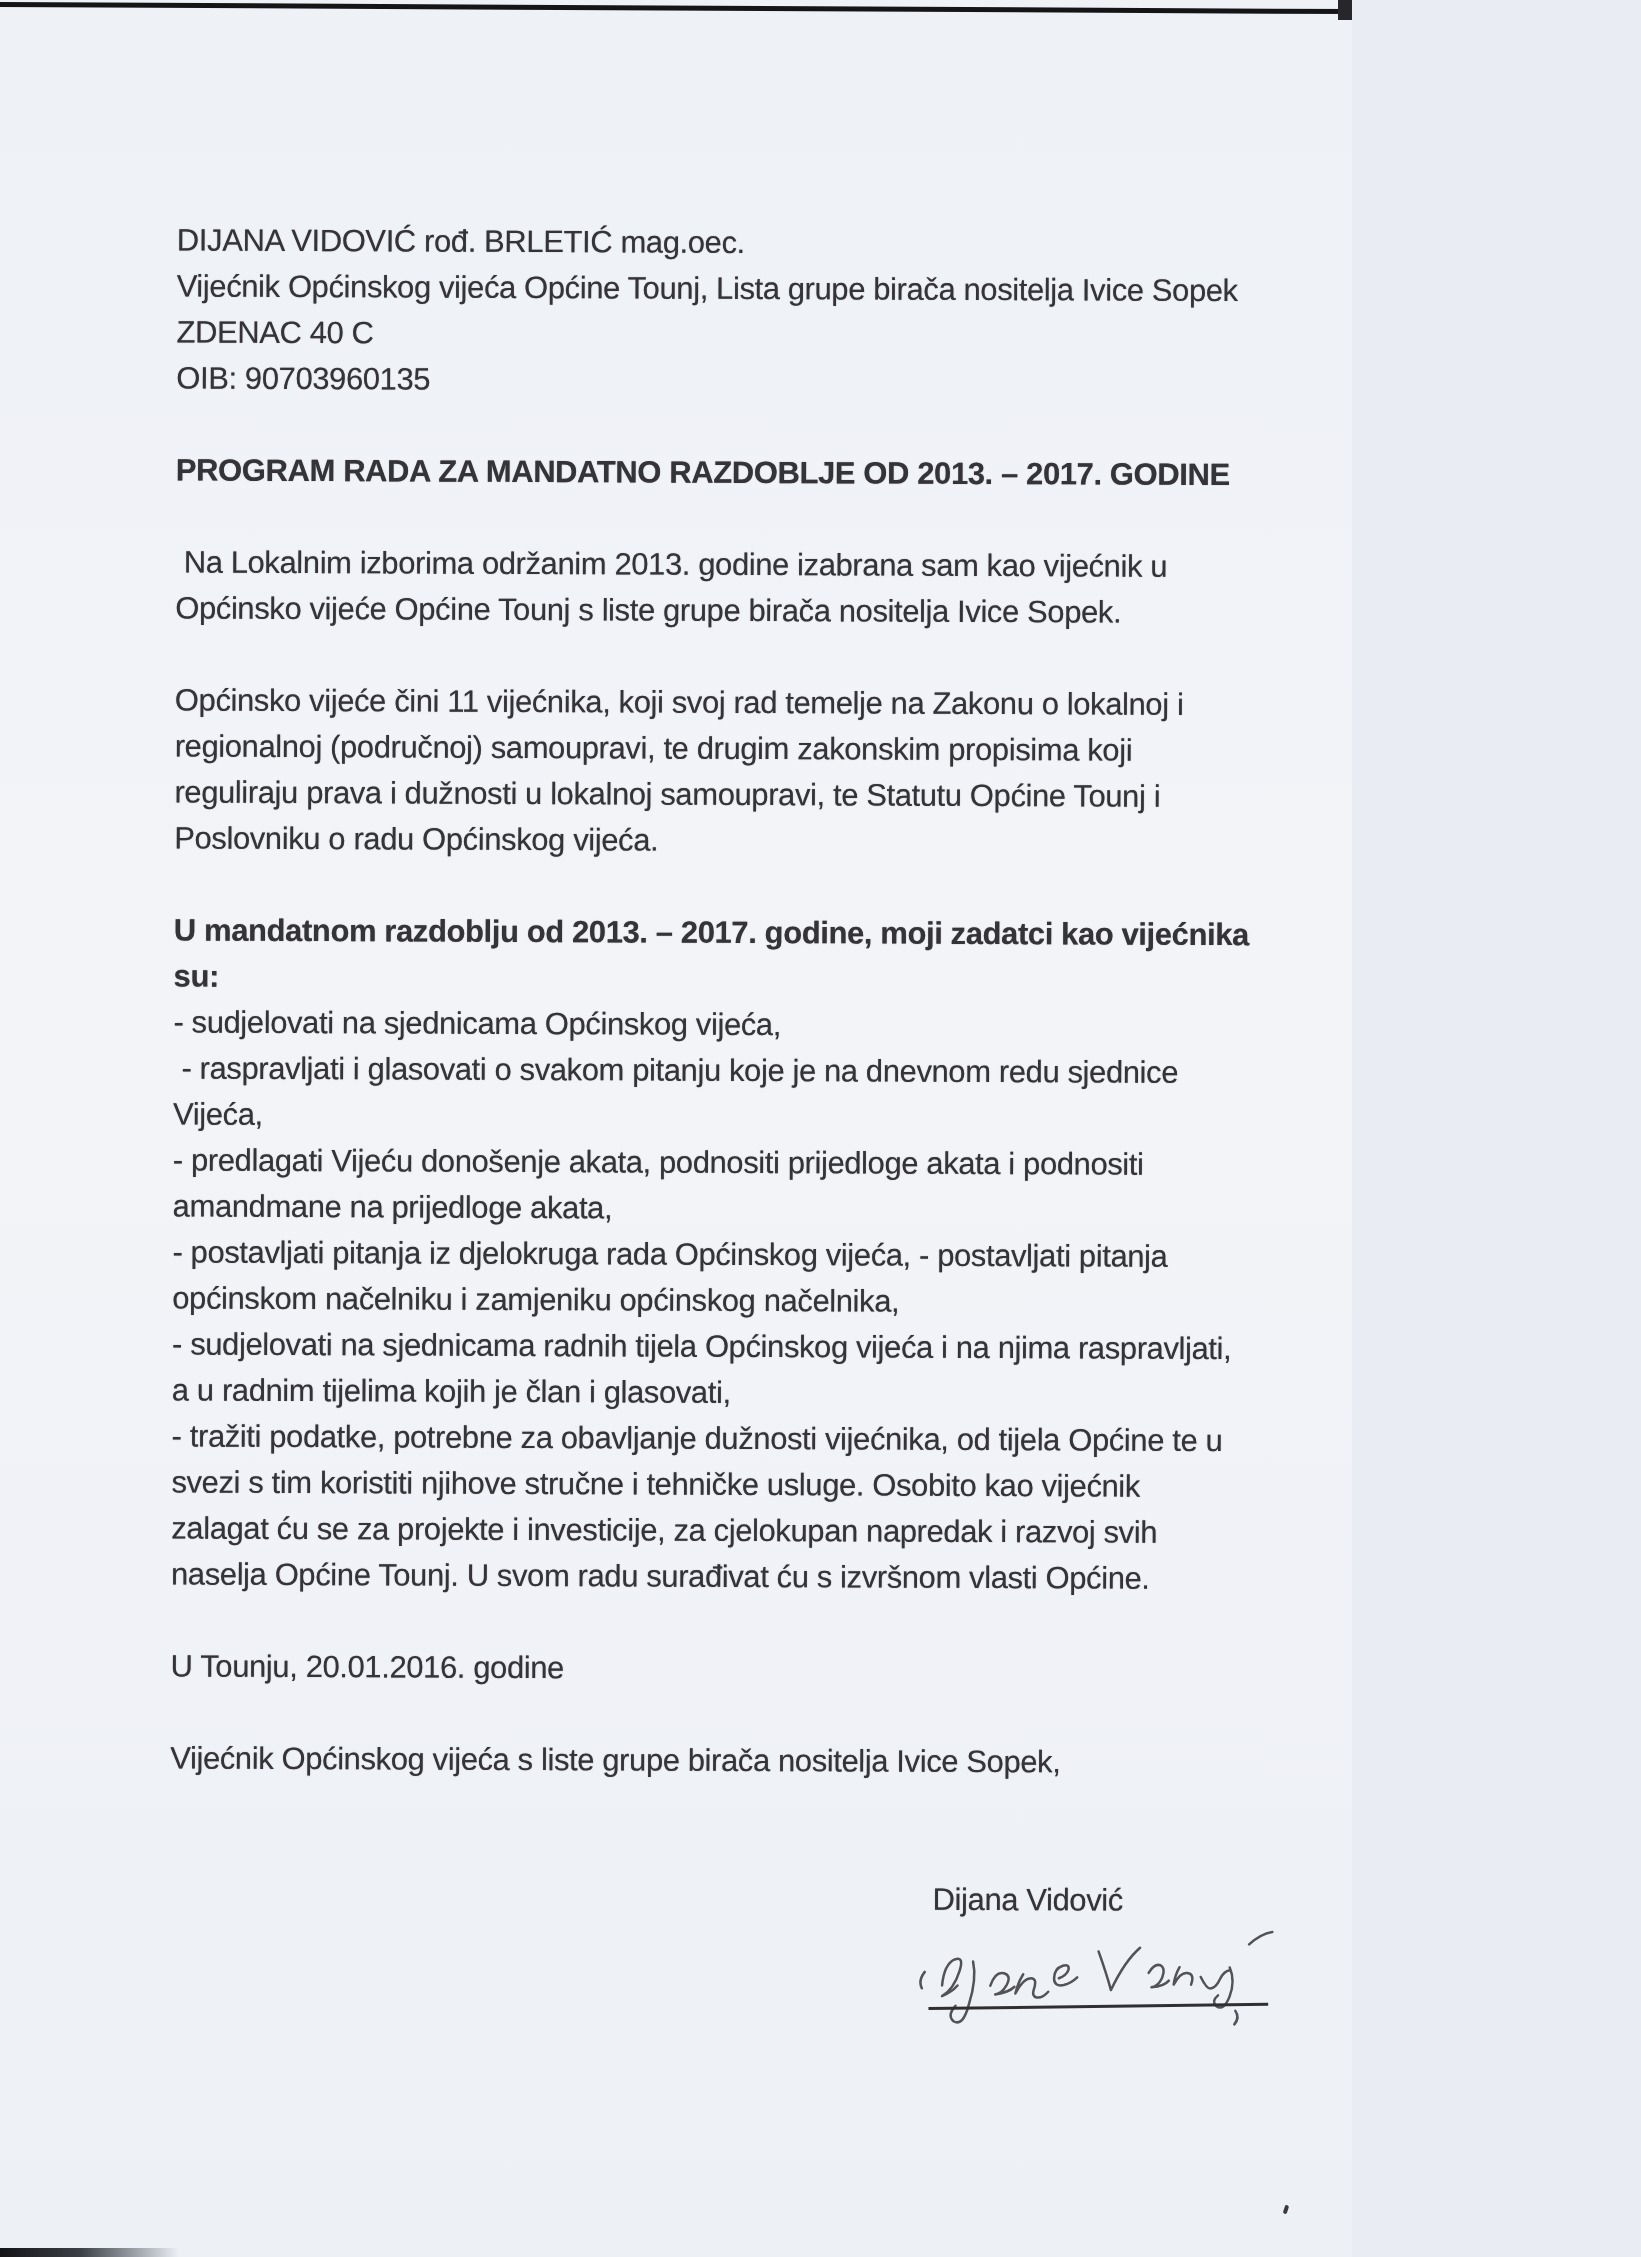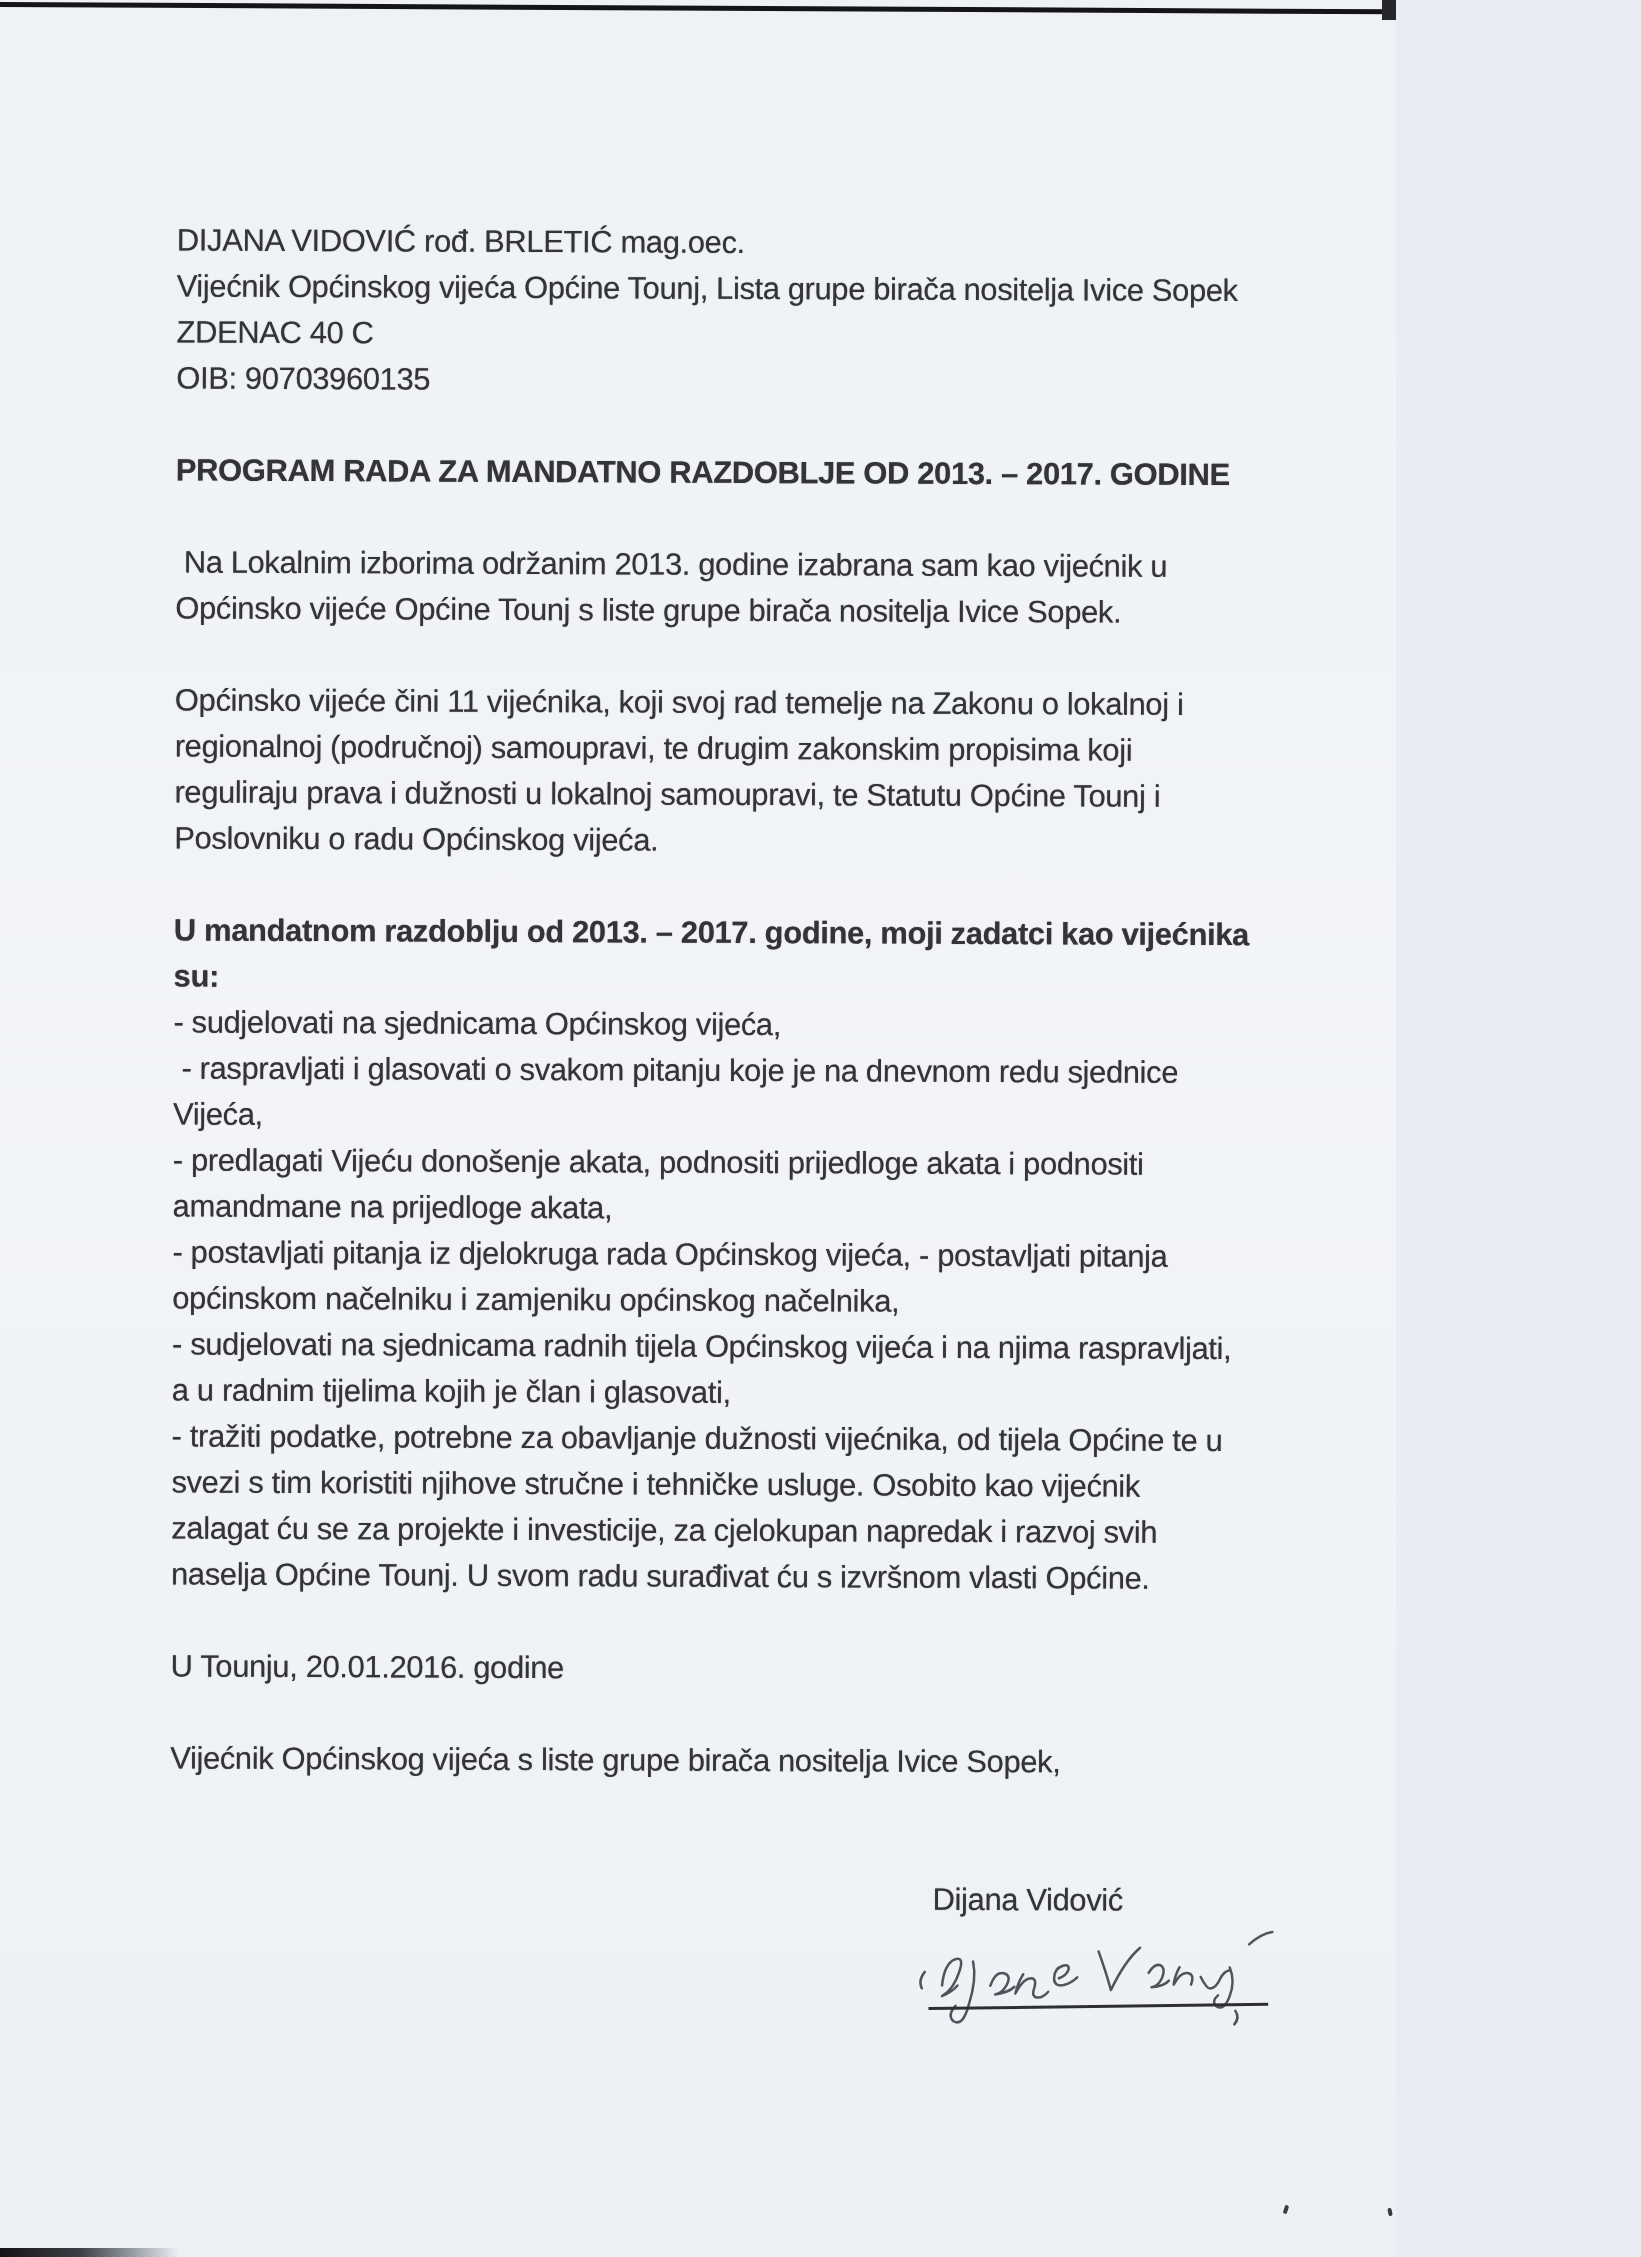--- a/index.html
+++ b/index.html
@@ -6,21 +6,20 @@
   body{
     width:1641px;height:2257px;
     background:#e9edf3;
     font-family:"Liberation Sans","DejaVu Sans",sans-serif;
     overflow:hidden;
   }
   .page{
     position:relative;width:1352px;height:2257px;
     background:linear-gradient(180deg,#eef1f6 0%,#f2f4f8 45%,#edf0f5 100%);
     overflow:hidden;
-    padding-left:44px;
   }
   
   .top-scan-line{
     position:absolute;top:1.9px;left:-5.8px;width:1657px;height:4.8px;
     background:#151518;transform:rotate(0.3deg);transform-origin:left top;
   }
   .top-scan-wedge{
     position:absolute;top:4.8px;left:1419px;width:198px;height:9.7px;
     background:#0e0e11;transform:rotate(0.35deg);
   }

